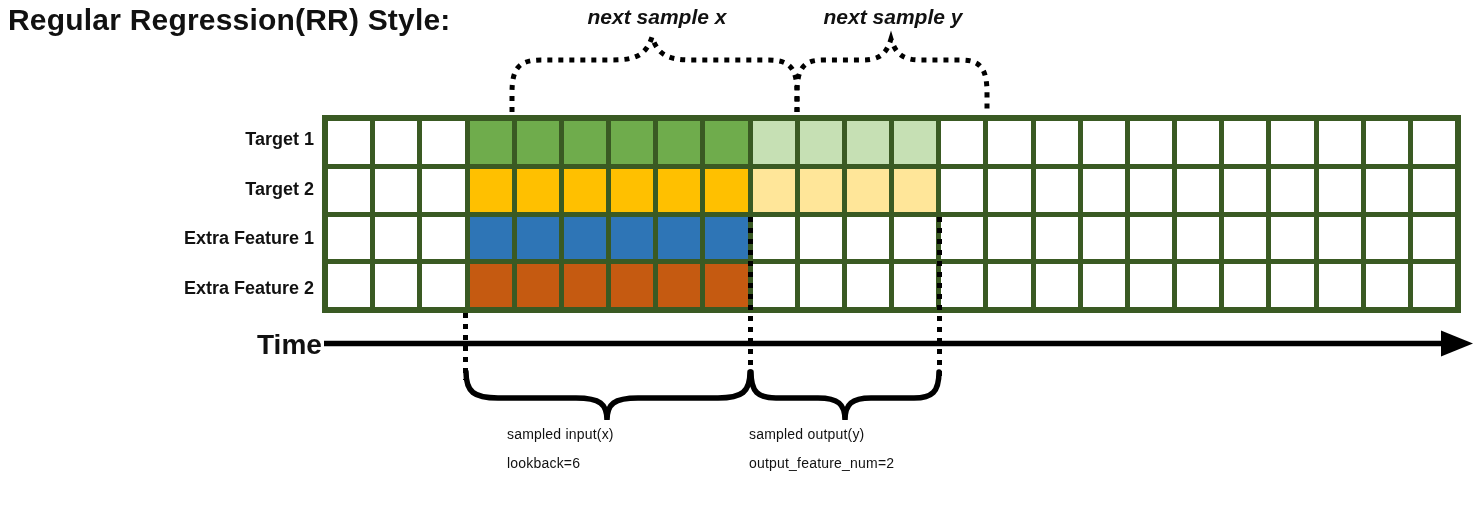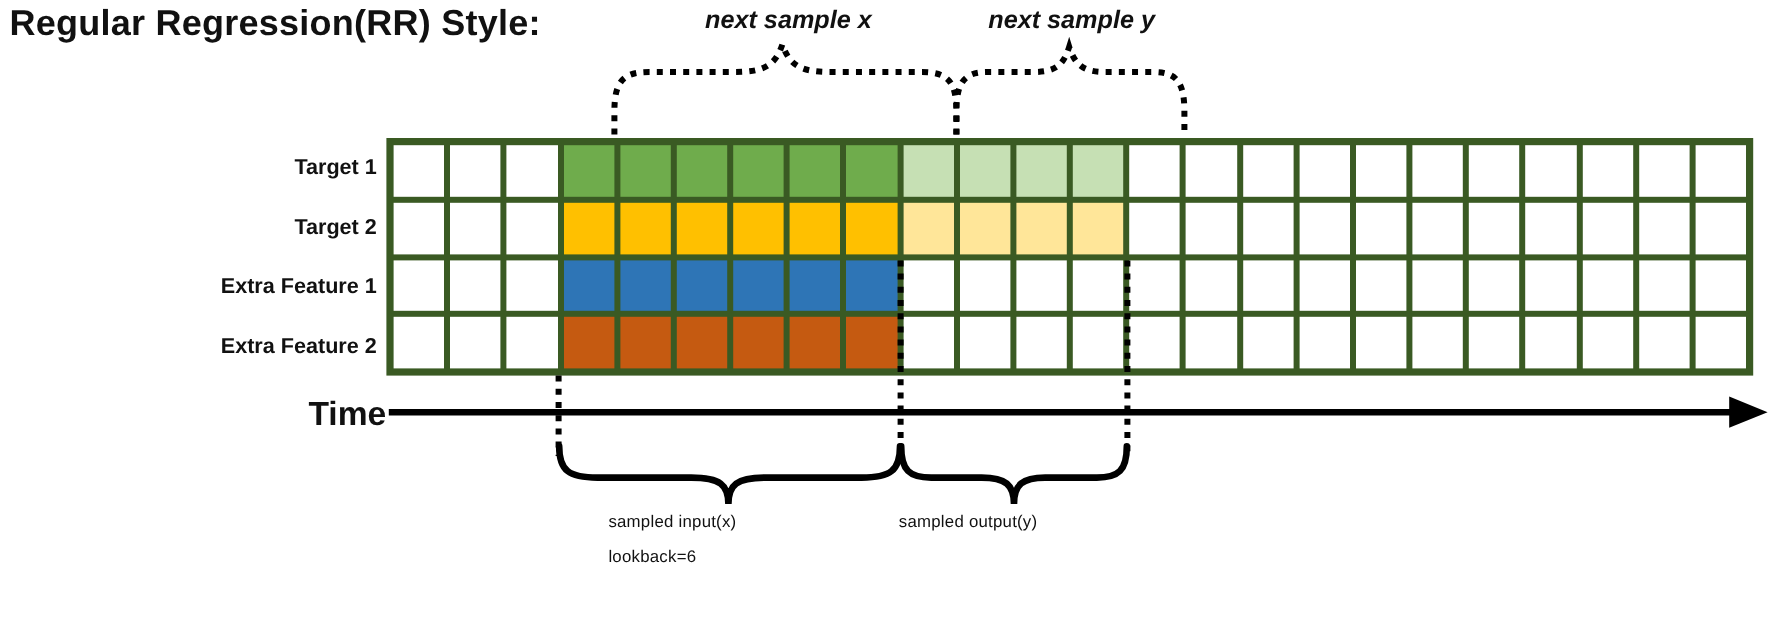--- a/index.html
+++ b/index.html
@@ -172,13 +172,14 @@
   <path d="M466,372 C466,392 474,398 498,398 L576,398 C600,398 607,404 607,420 C607,404 614,398 638,398 L718,398 C742,398 750,392 750,372" fill="none" stroke="#000" stroke-width="5.5" stroke-linecap="round"></path>
   <path d="M751,372 C751,392 758,398 776,398 L818,398 C838,398 845,404 845,420 C845,404 852,398 871,398 L914,398 C932,398 939,392 939,372" fill="none" stroke="#000" stroke-width="5.5" stroke-linecap="round"></path>
 </svg>
 
 <div id="annot-input" class="abs annot">
   <div>sampled input(x)</div>
   <div>lookback=6</div>
 </div>
 <div id="annot-output" class="abs annot">
   <div>sampled output(y)</div>
+  <div>output_feature_num=2</div>
 </div>
 
 </body></html>

